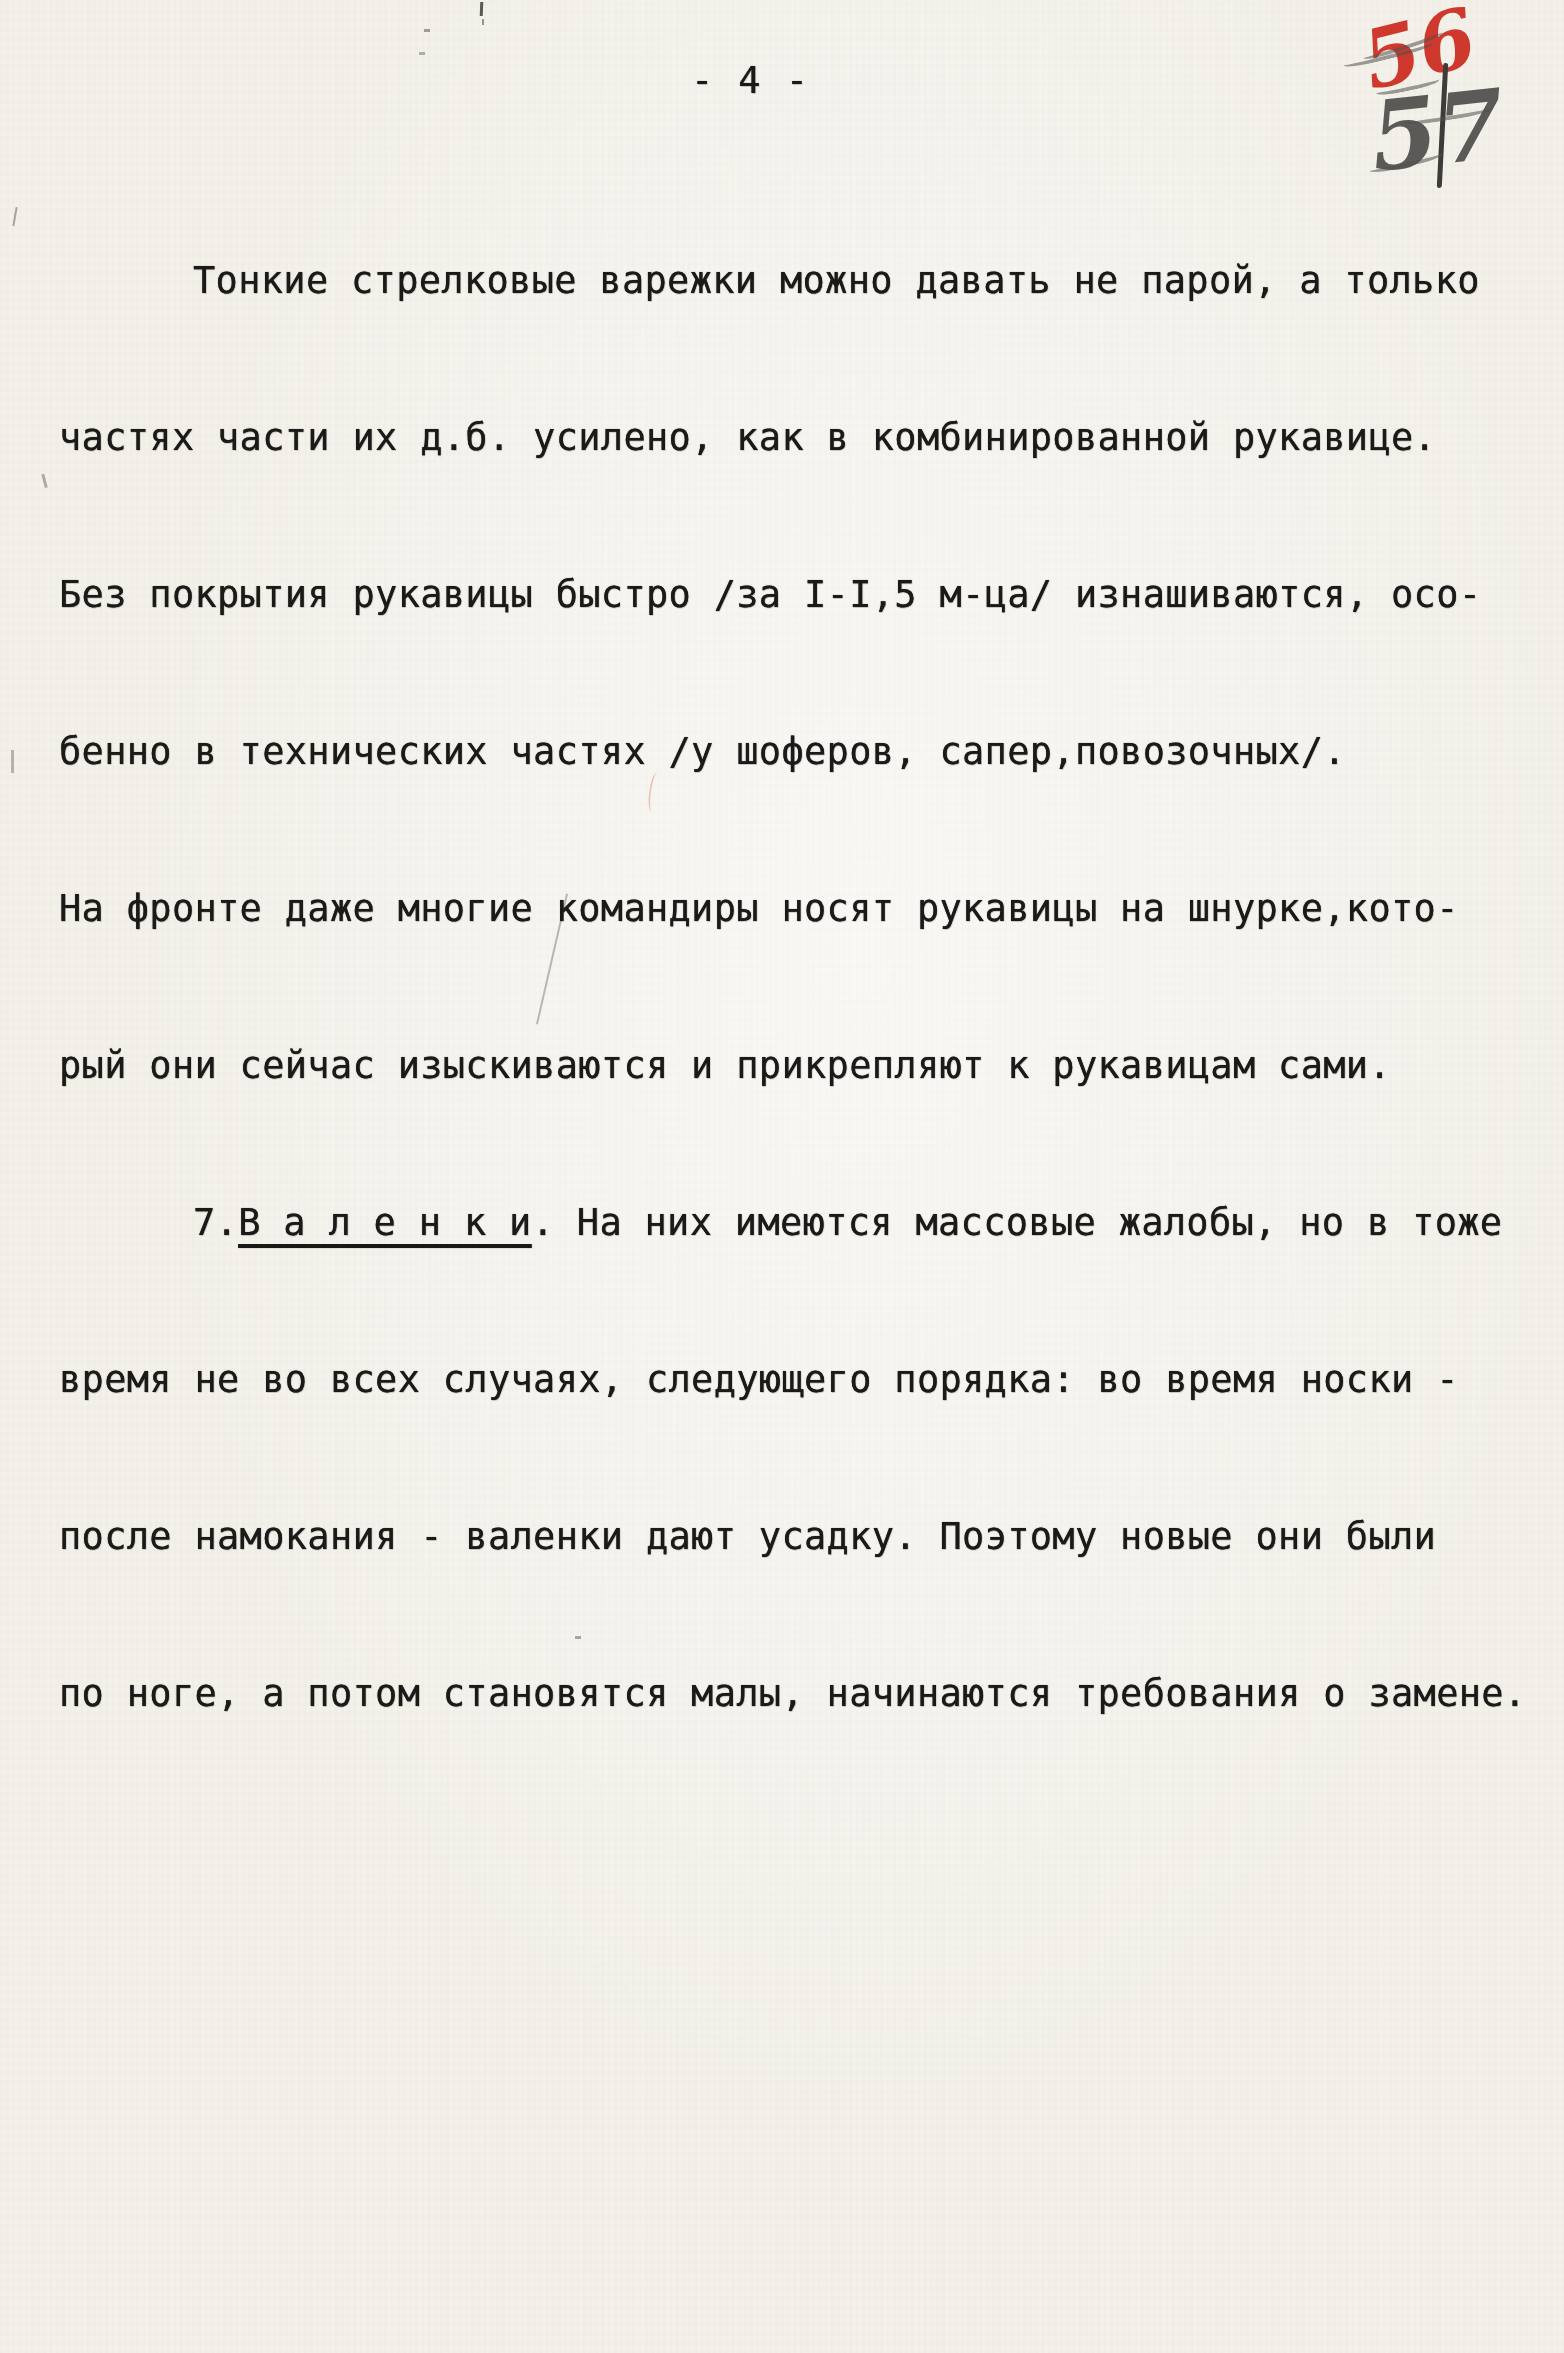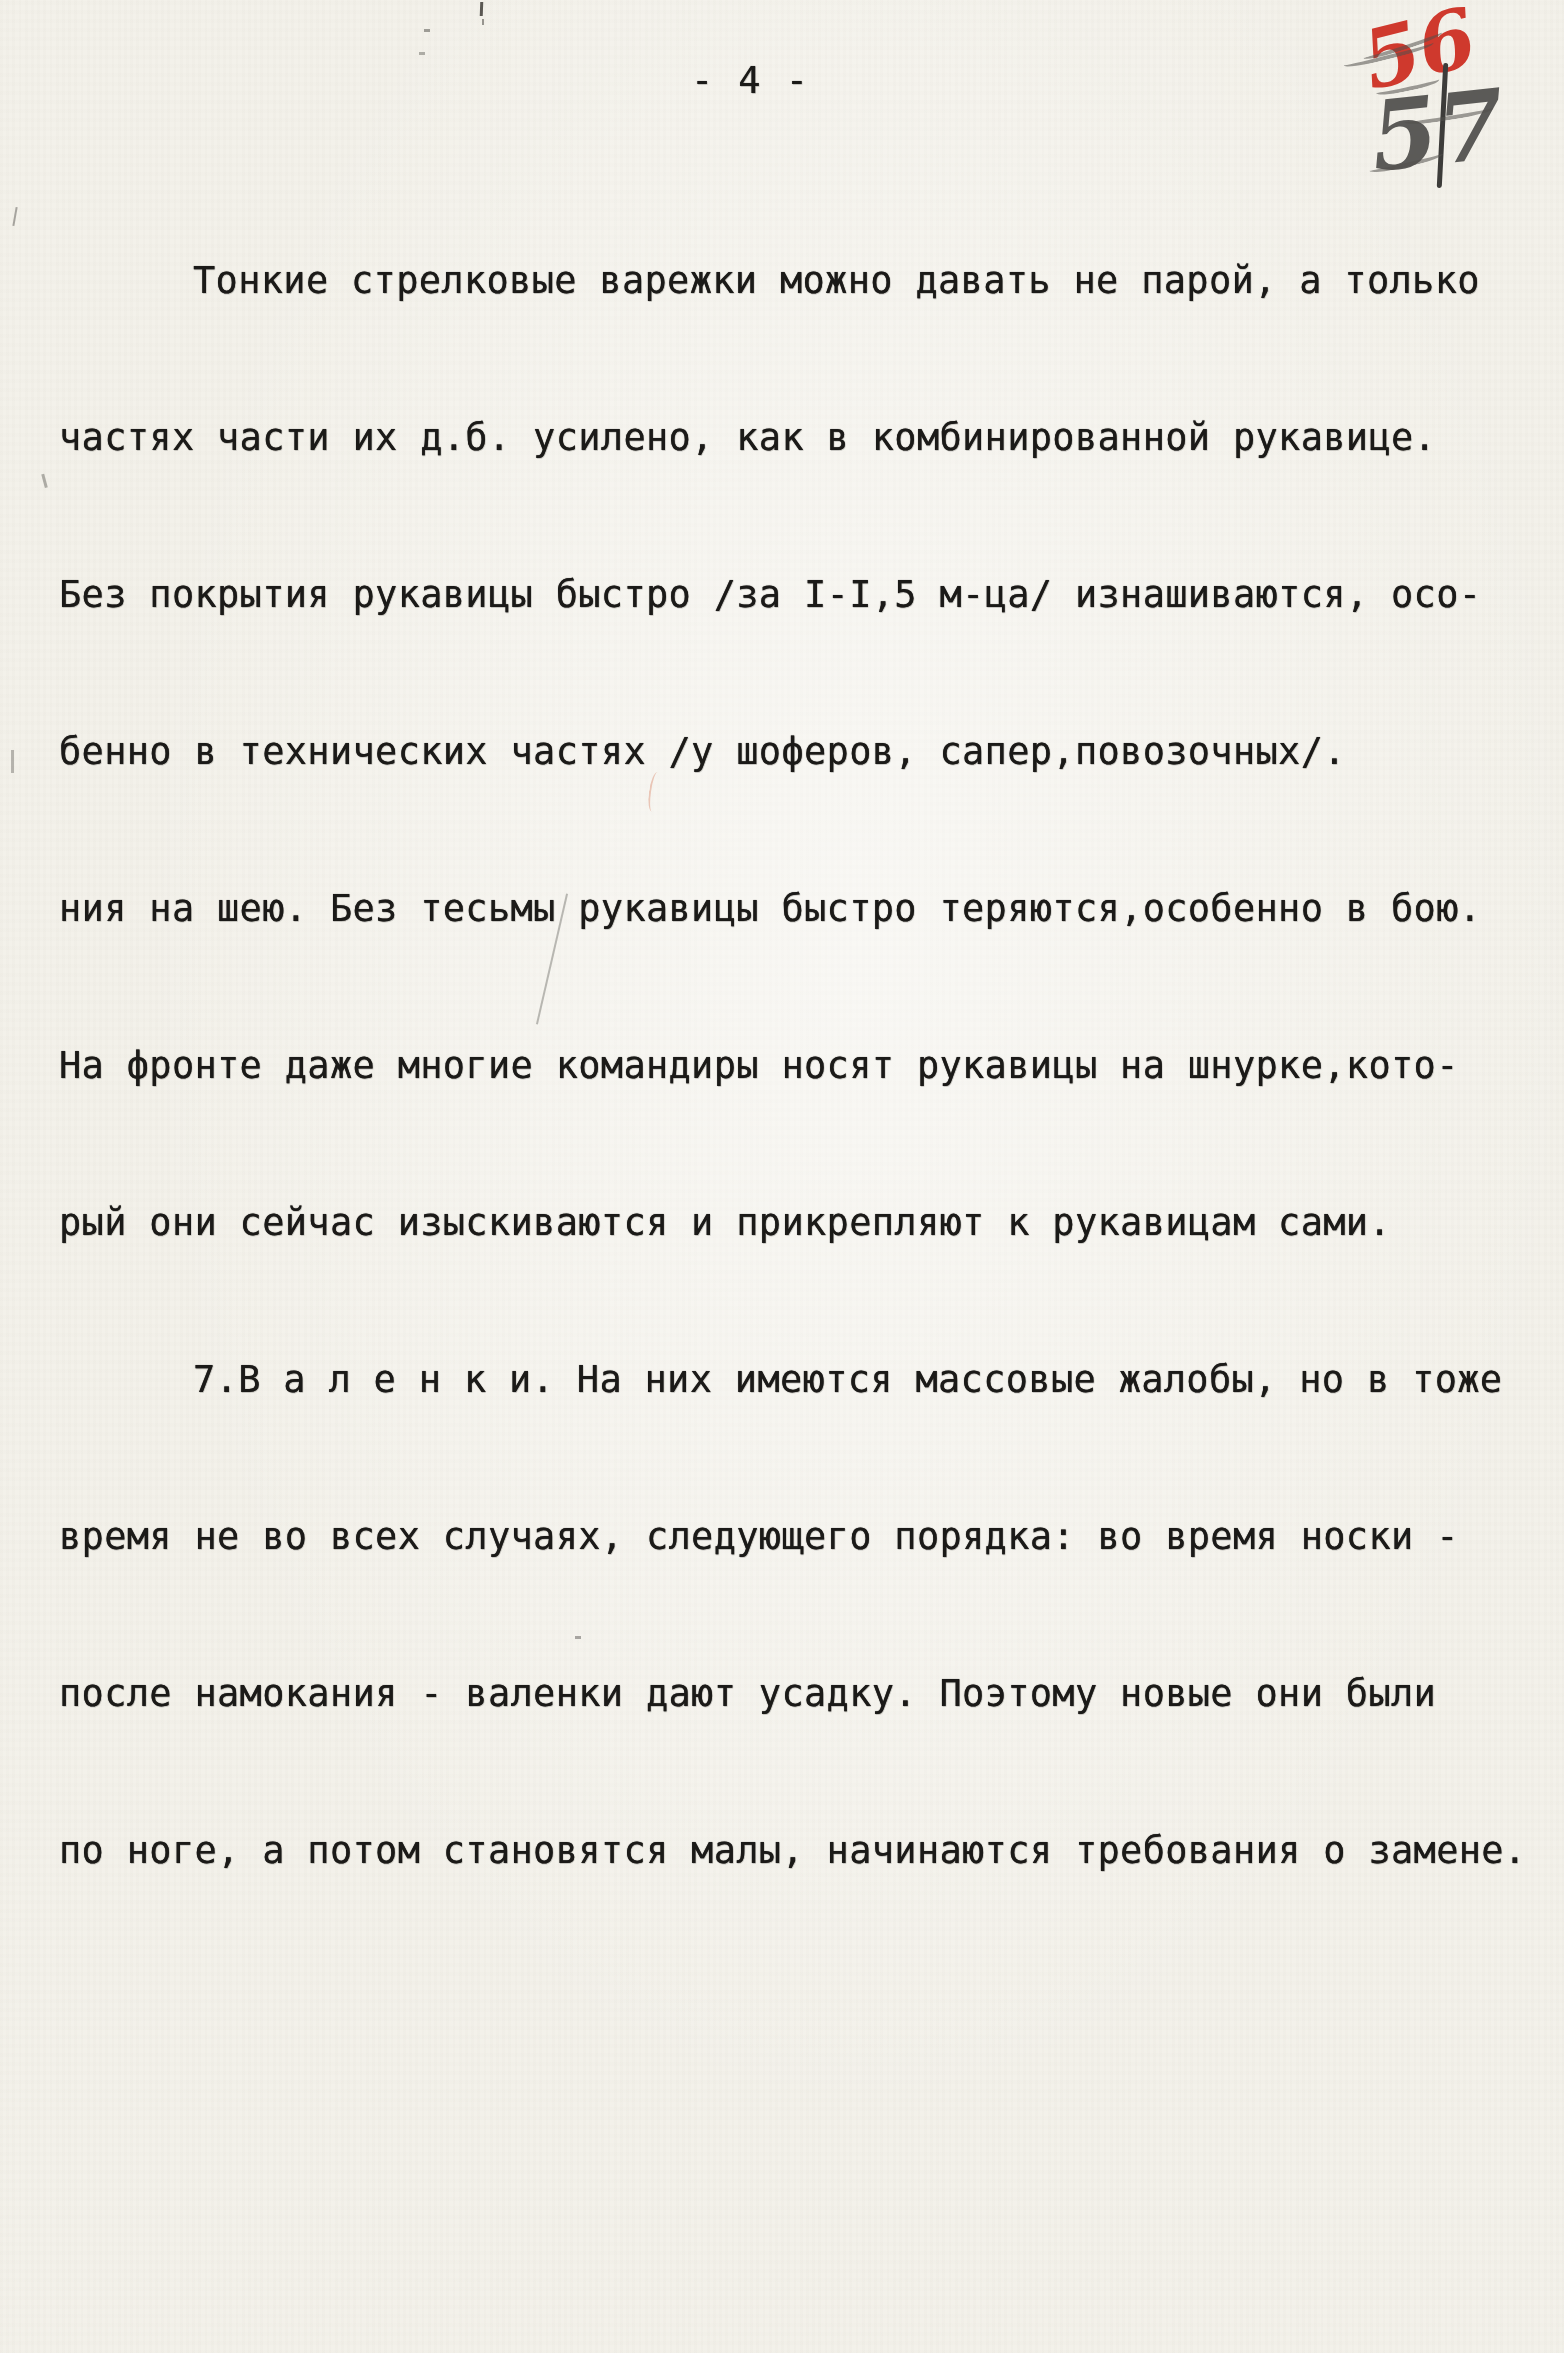--- a/index.html
+++ b/index.html
@@ -22,20 +22,21 @@
     text-shadow:0 0 0.8px rgba(28,26,22,.9), 0.7px 0.7px 0 rgba(28,26,22,.14);
   }
   #page-number{
     position:absolute;left:691px;top:50px;height:62px;line-height:62px;
     letter-spacing:1.4px;
   }
   #body-text{position:absolute;left:59px;top:159px;right:27.6px;}
   .line{height:71px;line-height:71px;white-space:pre;}
   .line.ind{text-indent:134px;}
   .ul{
+    text-decoration:underline;
     text-decoration-thickness:4.1px;
     text-underline-offset:9px;
     text-decoration-color:rgba(25,23,20,.92);
   }
   
   .hw{position:absolute;font-family:"DejaVu Serif","Liberation Serif",serif;font-style:italic;font-weight:bold;}
   #hw56{left:1363px;top:1.4px;font-size:81px;color:#cd2a1e;transform:rotate(-14deg);opacity:.92;}
   #hw57{left:1371px;top:74px;font-size:96px;color:#474644;transform:rotate(-6deg);opacity:.88;}
   .pencil{
     position:absolute;height:6.9px;background:transparent;
@@ -73,21 +74,20 @@
   <div class="faint" style="left:551px;top:892px;width:2.1px;height:134px;background:rgba(70,68,64,.35);transform:rotate(13deg);"></div>
   <div class="faint" style="left:649px;top:772px;width:9.6px;height:40px;border-left:2.8px solid rgba(205,90,50,.3);border-radius:50%;transform:rotate(8deg);"></div>
   <div class="speck" style="left:575px;top:1636px;width:5.5px;height:3.4px;opacity:.5;"></div>
   <div class="speck" style="left:1409px;top:2367px;width:0;height:0;"></div>
 
   <div id="body-text" class="typed">
     <div class="line ind"><span>Тонкие стрелковые варежки можно давать не парой, а только</span><span class="ul"></span><span></span></div>
     <div class="line"><span>частях части их д.б. усилено, как в комбинированной рукавице.</span><span class="ul"></span><span></span></div>
     <div class="line"><span>Без покрытия рукавицы быстро /за I-I,5 м-ца/ изнашиваются, осо-</span><span class="ul"></span><span></span></div>
     <div class="line"><span>бенно в технических частях /у шоферов, сапер,повозочных/.</span><span class="ul"></span><span></span></div>
-    <div class="line"><span>ния на шею. Без тесьмы рукавицы быстро теряются,особенно в бою.</span><span class="ul"></span><span></span></div>
     <div class="line"><span>На фронте даже многие командиры носят рукавицы на шнурке,кото-</span><span class="ul"></span><span></span></div>
     <div class="line"><span>рый они сейчас изыскиваются и прикрепляют к рукавицам сами.</span><span class="ul"></span><span></span></div>
     <div class="line ind"><span>7.</span><span class="ul">В а л е н к и</span><span>. На них имеются массовые жалобы, но в тоже</span></div>
     <div class="line"><span>время не во всех случаях, следующего порядка: во время носки -</span><span class="ul"></span><span></span></div>
     <div class="line"><span>после намокания - валенки дают усадку. Поэтому новые они были</span><span class="ul"></span><span></span></div>
     <div class="line"><span>по ноге, а потом становятся малы, начинаются требования о замене.</span><span class="ul"></span><span></span></div>
     
     
     
     

